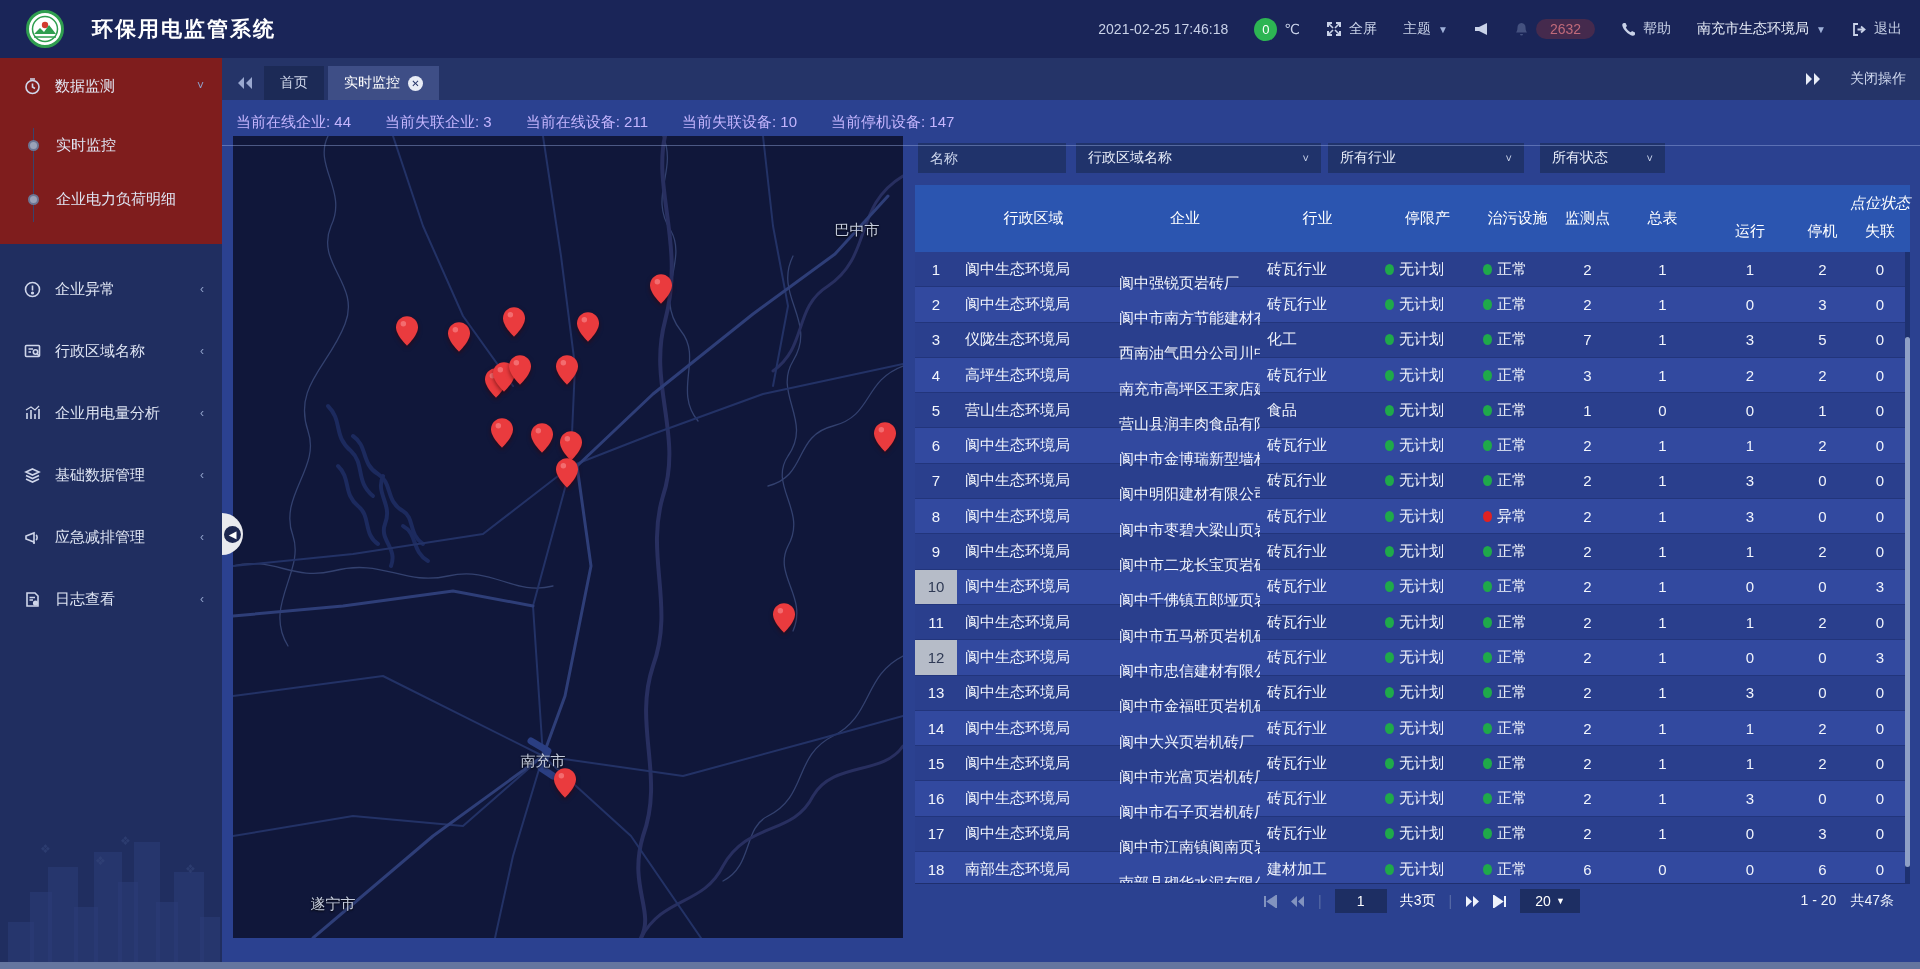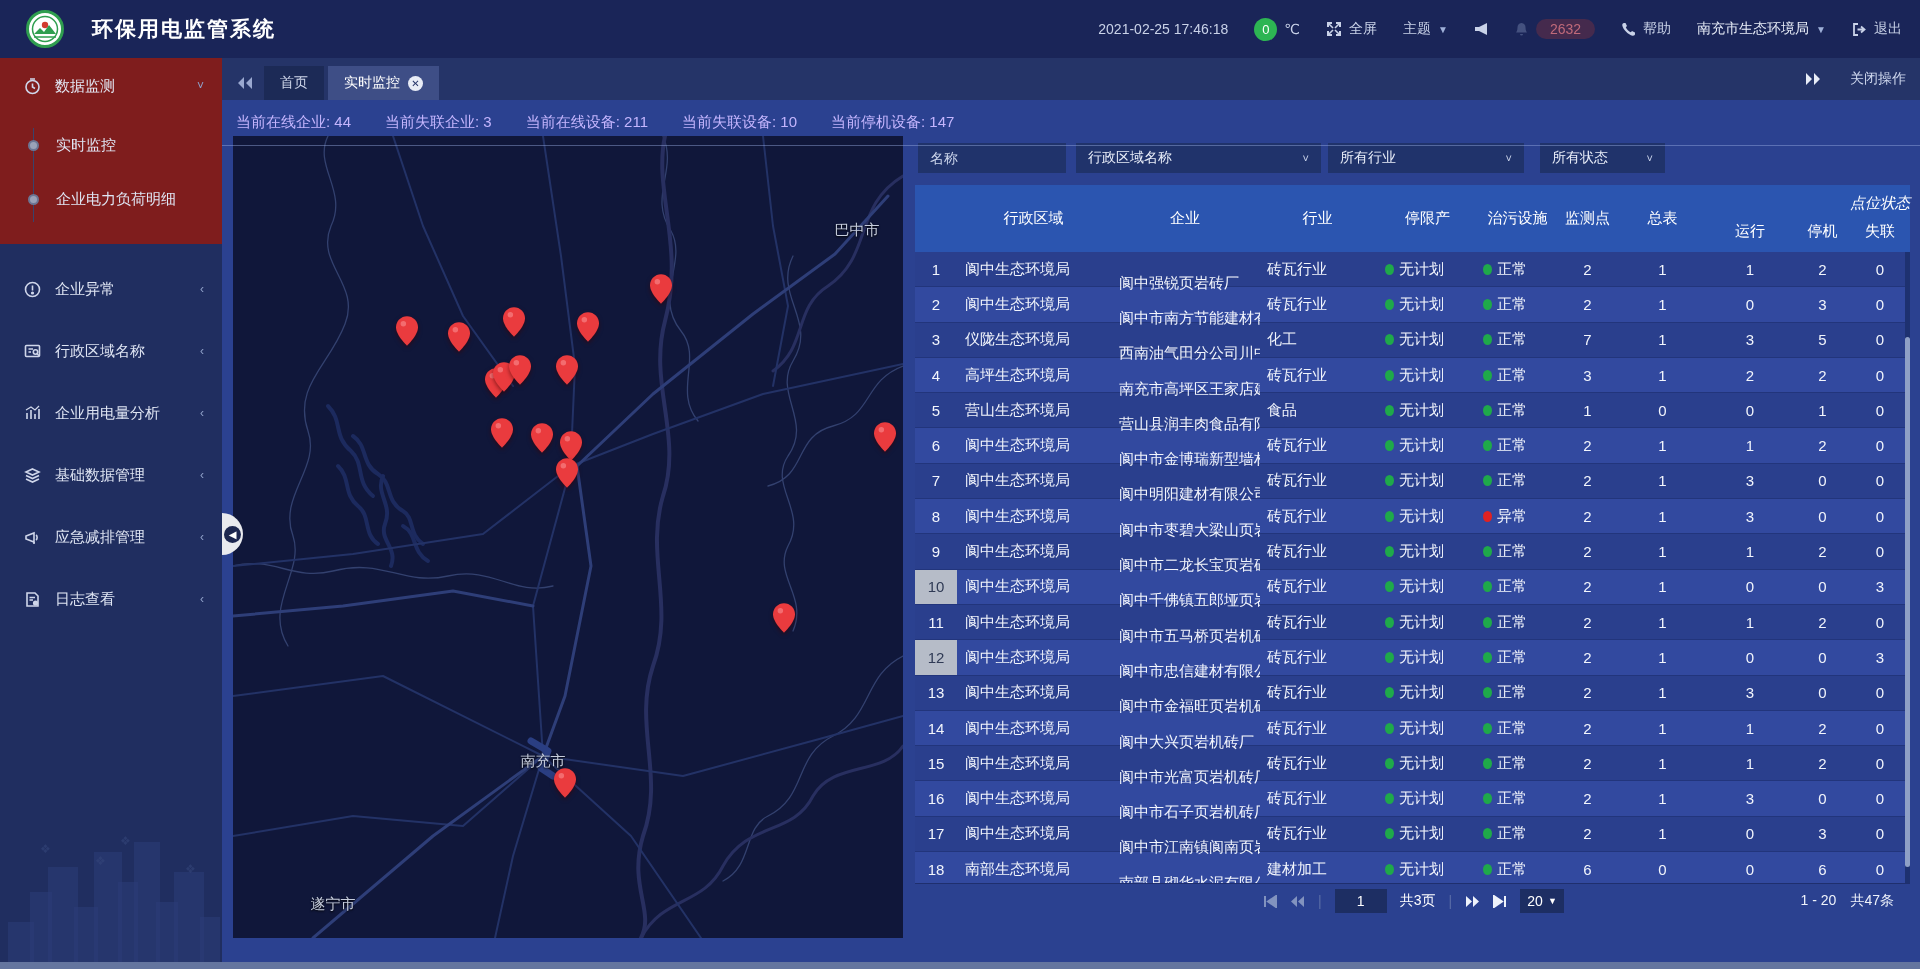--- a/index.html
+++ b/index.html
@@ -86,21 +86,21 @@
   .pad1 { padding-left:8px; } .pad2 { padding-left:9px;margin-top:28px; } .pad3 { padding-left:7px; } .pad4 { padding-left:3px; }
 
   .vscroll { position:absolute; right:0; top:67px; width:5px; height:631px; background:#1e3170; }
   .vscroll .thumb { position:absolute; left:0; width:5px; top:85px; height:530px; background:#8fa0c6; border-radius:3px; }
 
   .pagebar { position:absolute; left:915px; top:883px; width:995px; height:35px; background:#2b4190; border-top:1px solid #1f2f6e; display:flex; align-items:center; font-size:14px; }
   .pg-group { display:flex; align-items:center; gap:13px; margin-left:348px; }
   .pg-ico { cursor:pointer; display:flex; }
   .pg-div { color:#5a6da6; }
   .pg-input { width:52px; height:24px; background:#1d2e63; color:#fff; text-align:center; line-height:24px; cursor:text; }
-  .pg-select { width:44px; height:24px; background:#1d2e63; color:#fff; display:flex; align-items:center; justify-content:center; gap:5px; cursor:pointer; }
+  .pg-select { width:60px; height:24px; background:#1d2e63; color:#fff; display:flex; align-items:center; justify-content:center; gap:5px; cursor:pointer; }
   .pg-right { position:absolute; right:16px; display:flex; gap:14px; color:#eef2fb; }
 
   .bottom-strip { position:absolute; left:0; top:962px; width:1920px; height:7px; background:#64759f; z-index:40; }
 </style>
 </head>
 <body>
 
 <div class="app-header">
   <div class="logo-wrap">
     <svg viewBox="0 0 38 38" width="38" height="38">

